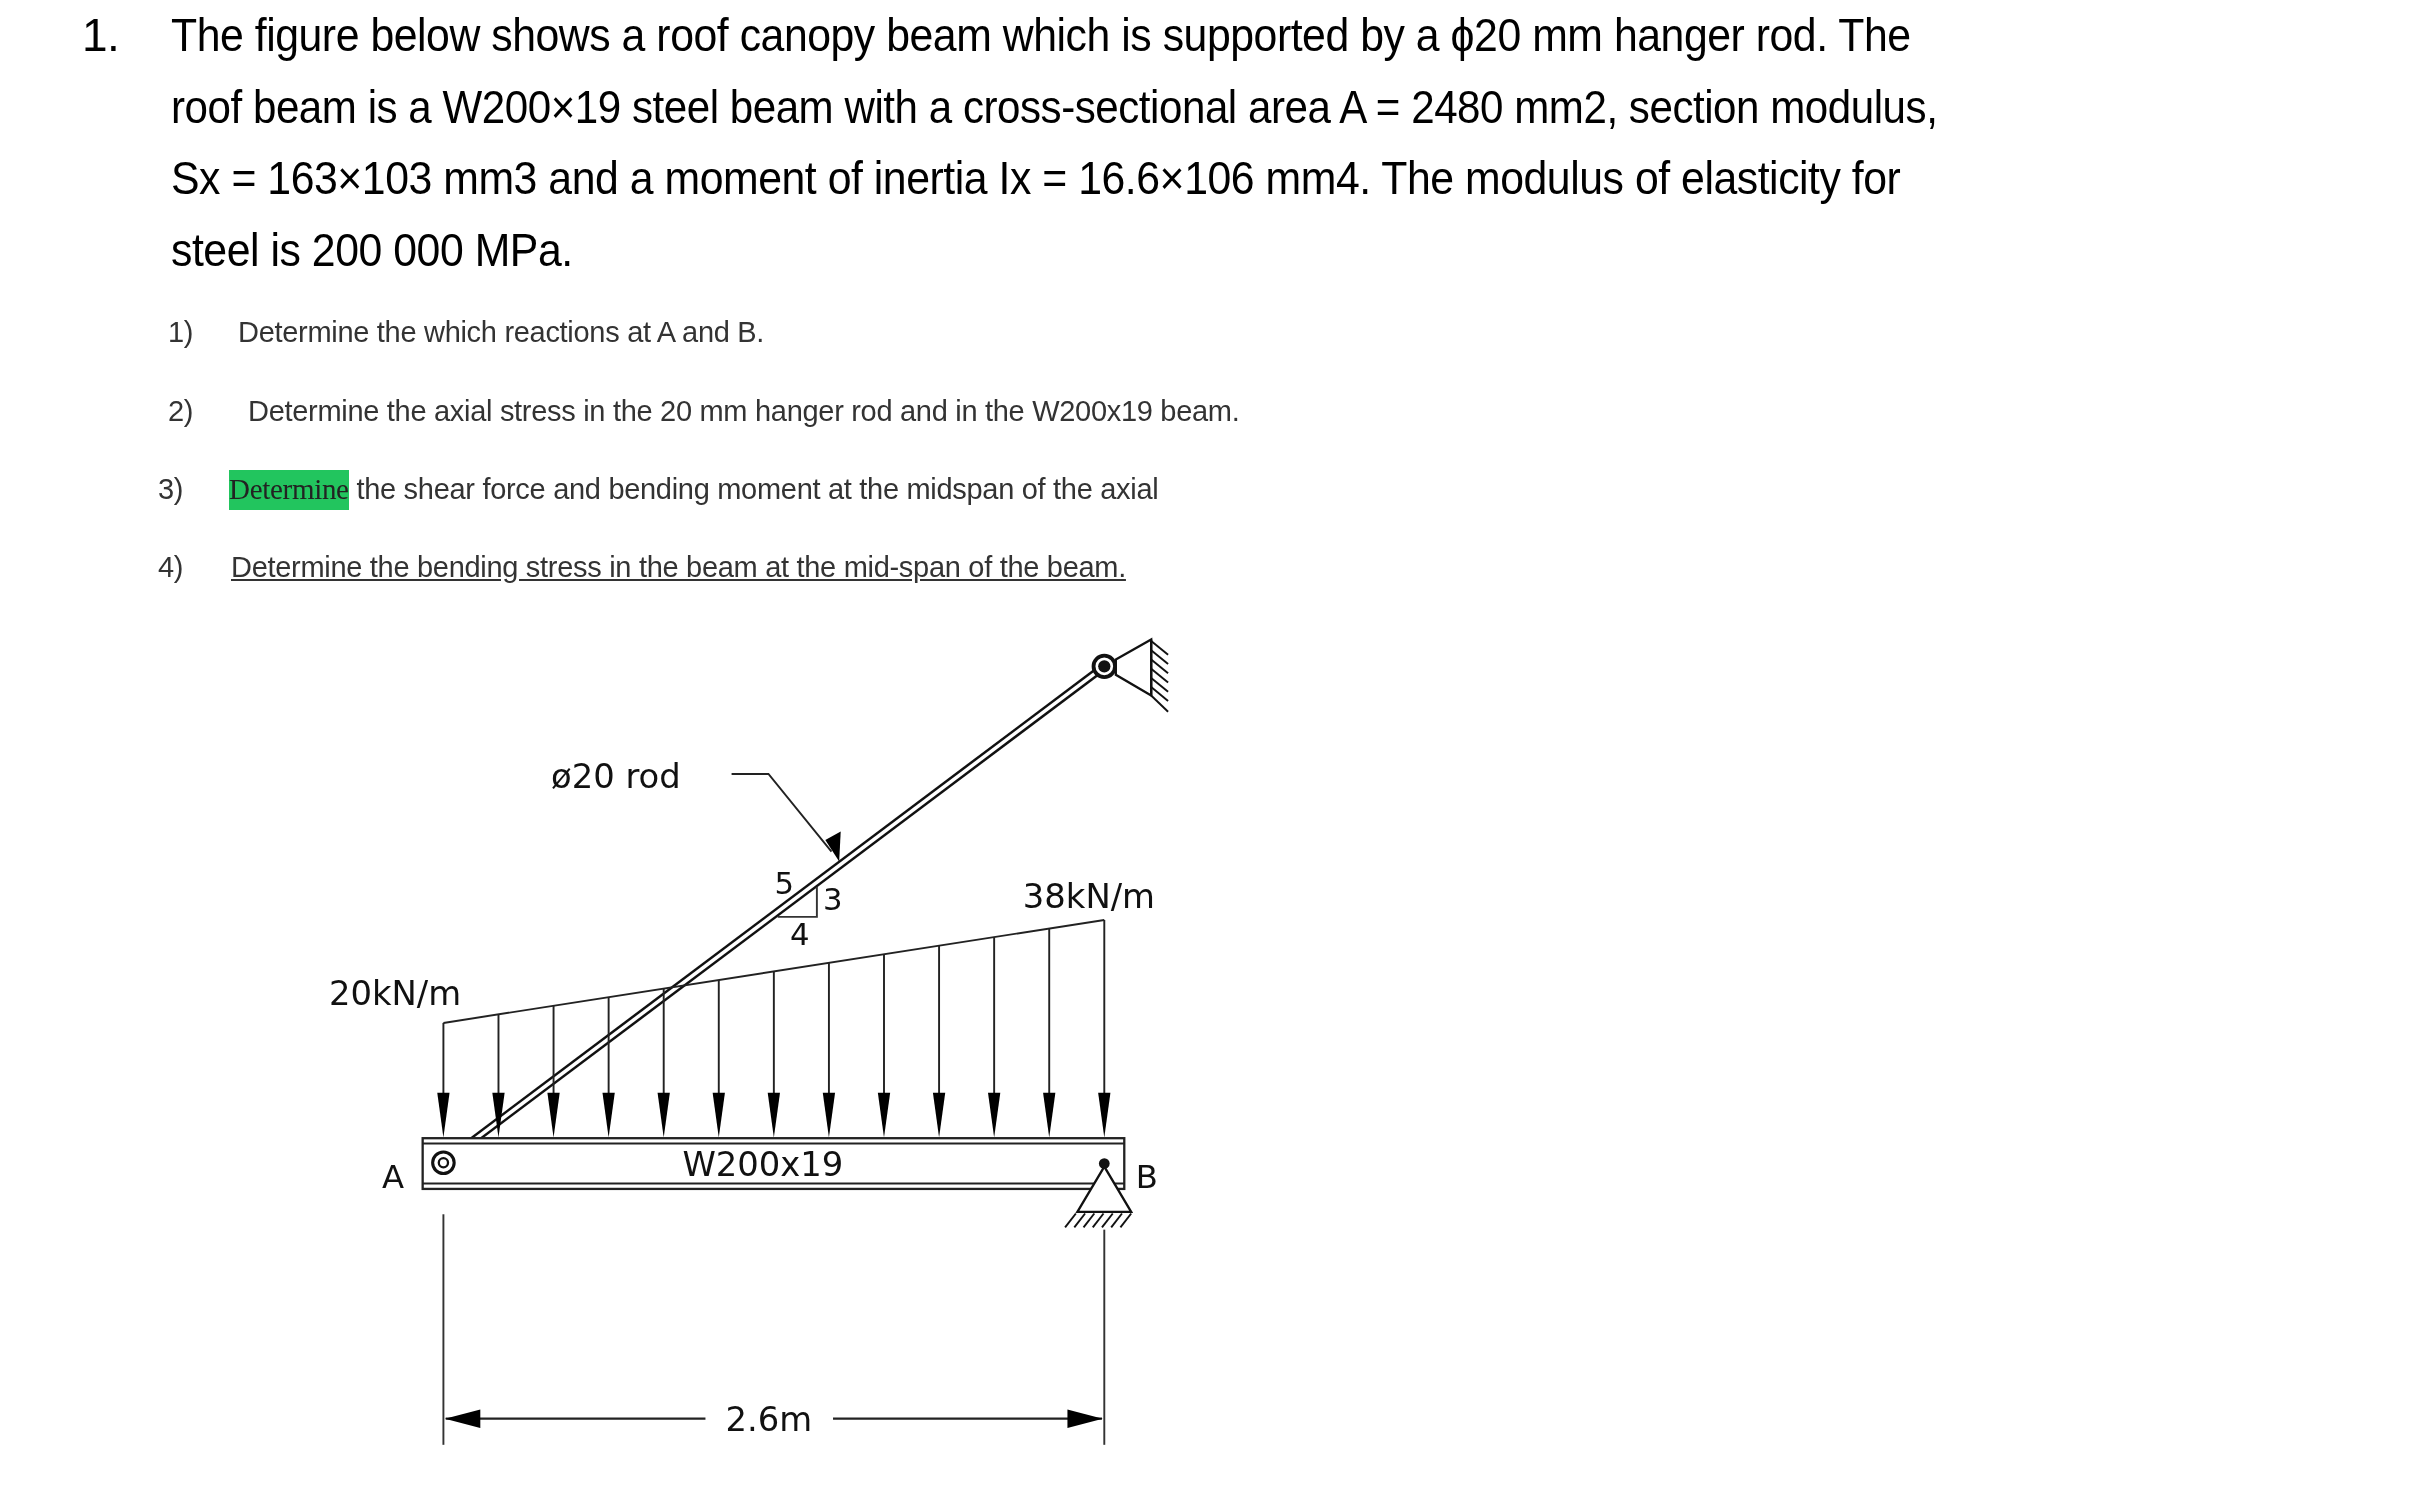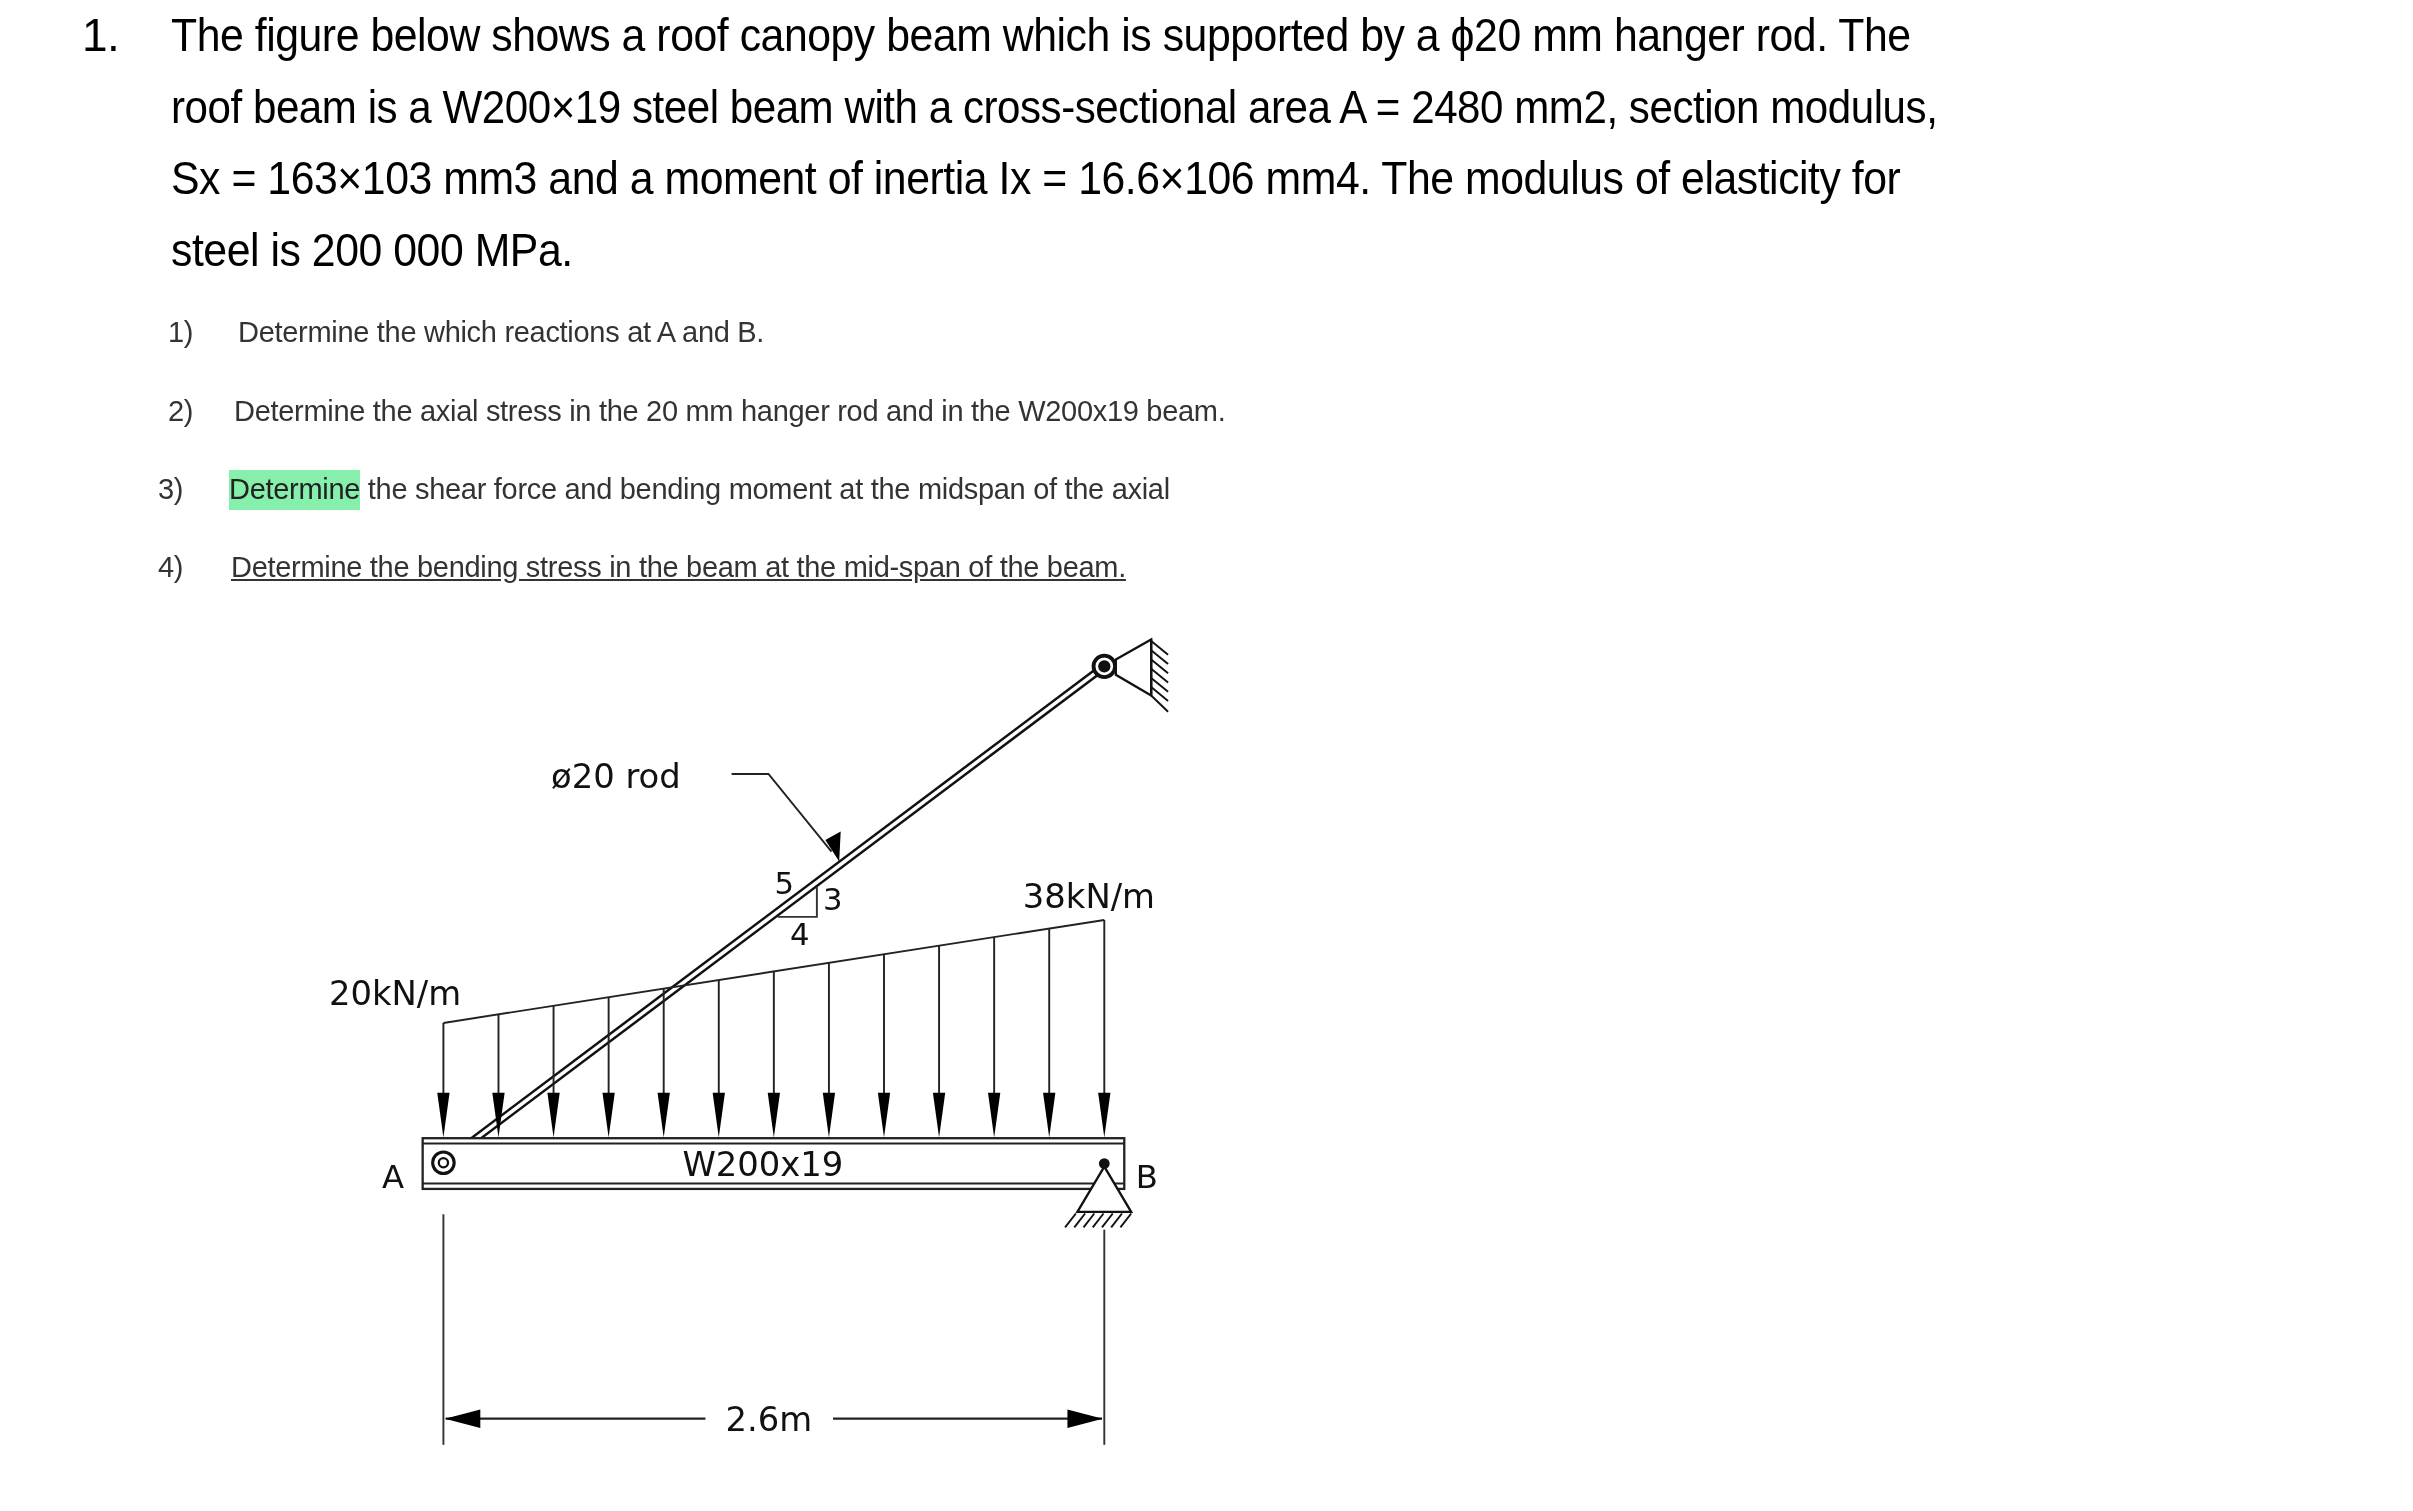--- a/index.html
+++ b/index.html
@@ -8,39 +8,39 @@
   .problem-num, .problem-line {
     font-family: "Liberation Sans", sans-serif;
     font-size: 46px; color: #000; line-height: 1;
     letter-spacing: -0.5px;
   }
   .problem-line { transform-origin: 0 0; }
   .sub-num, .sub-text {
     font-family: "Liberation Sans", sans-serif;
     font-size: 29px; color: #333; line-height: 1; letter-spacing: -0.3px;
   }
-  .hl { background: #86efac; color: #222; padding: 3.1px 0 4.6px 0; }
+  .hl { background: #22c55e; color: #222; padding: 3.1px 0 4.6px 0; font-family: Liberation Serif, serif; }
   svg.diagram { position: absolute; left: 0; top: 0; }
   .dtext { font-family: "DejaVu Sans", sans-serif; fill: #111; }
 </style>
 </head>
 <body>
 
 <div class="abs problem-num" style="left:82px; top:12.3px;">1.</div>
 
 <div class="abs problem-line" style="left:171px; top:12.3px; transform:scaleX(0.93);">The figure below shows a roof canopy beam which is supported by a ϕ20 mm hanger rod.  The</div>
 <div class="abs problem-line" style="left:171px; top:84px; transform:scaleX(0.915);">roof beam is a W200×19 steel beam with a cross-sectional area A = 2480 mm2, section modulus,</div>
 <div class="abs problem-line" style="left:171px; top:155px; transform:scaleX(0.93);">Sx = 163×103 mm3 and a moment of inertia Ix = 16.6×106 mm4.  The modulus of elasticity for</div>
 <div class="abs problem-line" style="left:171px; top:227px; transform:scaleX(0.93);">steel is 200 000 MPa.</div>
 
 <div class="abs sub-num" style="left:168px; top:318px;">1)</div>
 <div class="abs sub-text" style="left:238px; top:318px;">Determine the which reactions at A and B.</div>
 
 <div class="abs sub-num" style="left:168px; top:397px;">2)</div>
-<div class="abs sub-text" style="left:234px; top:397px;">Determine the axial stress in the 20 mm hanger rod and in the W200x19 beam.</div>
+<div class="abs sub-text" style="left:248px; top:397px;">Determine the axial stress in the 20 mm hanger rod and in the W200x19 beam.</div>
 
 <div class="abs sub-num" style="left:158px; top:475px;">3)</div>
 <div class="abs sub-text" style="left:229px; top:475px;">
   <span class="hl">Determine</span><span> the shear force and bending moment   at the midspan of the axial</span>
 </div>
 
 <div class="abs sub-num" style="left:158px; top:553px;">4)</div>
 <div class="abs sub-text" style="left:231px; top:553px;text-decoration:underline;">Determine the bending stress in the beam at the mid-span of the beam.</div>
 
 <svg class="diagram" width="2413" height="1511" viewBox="0 0 3140 1966" xmlns="http://www.w3.org/2000/svg">

